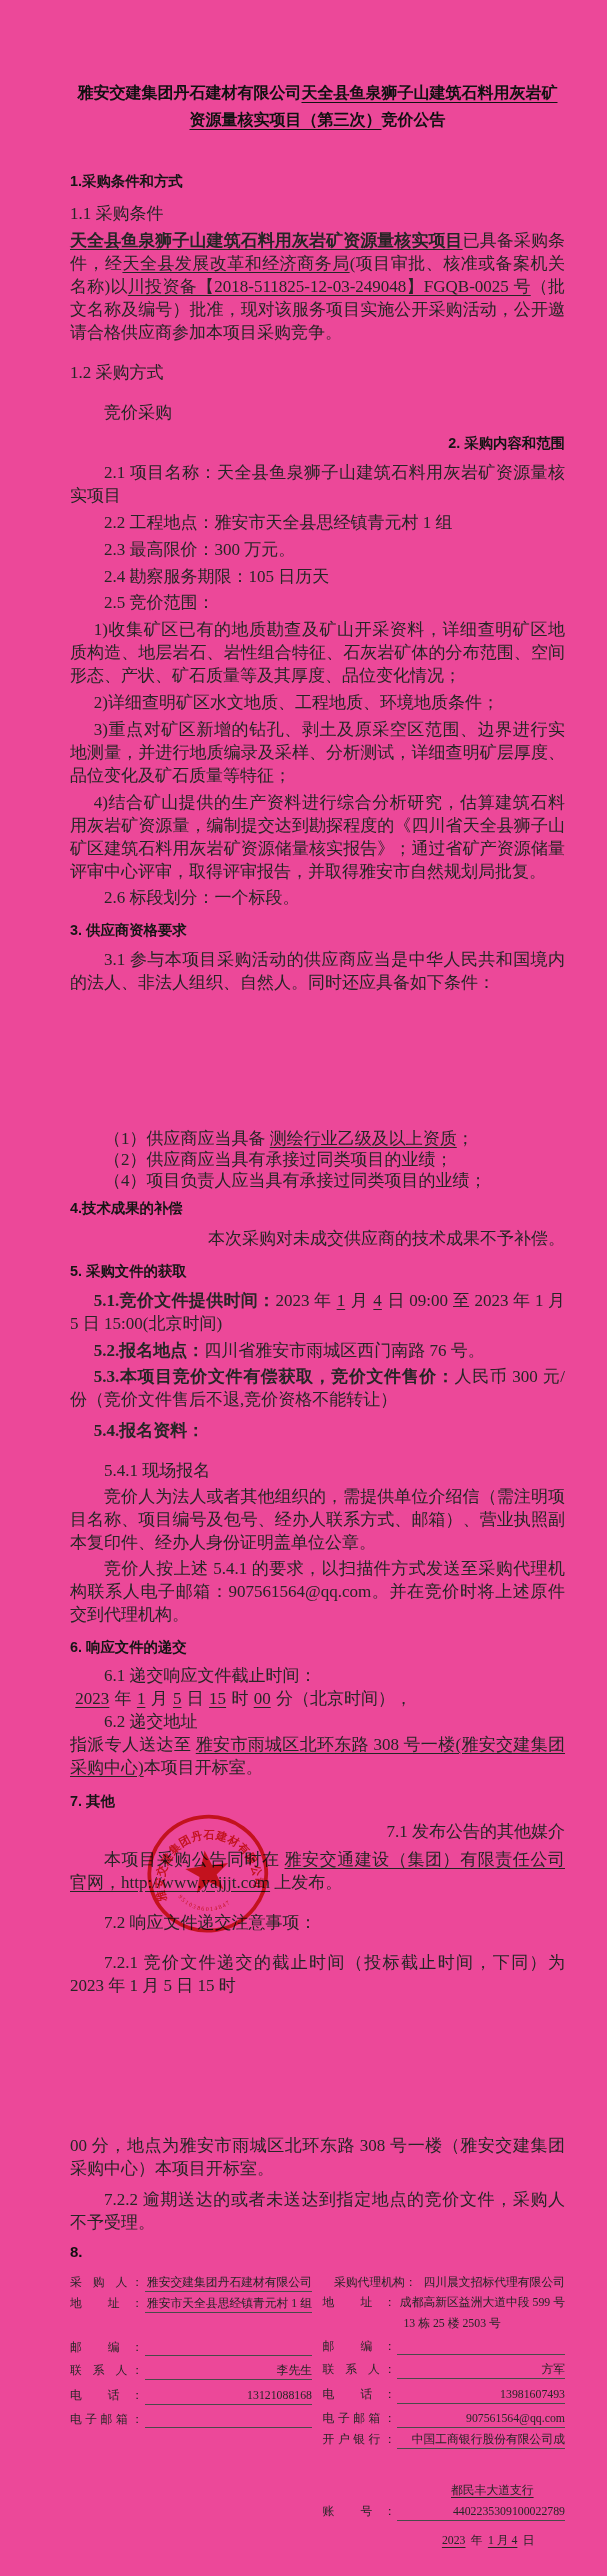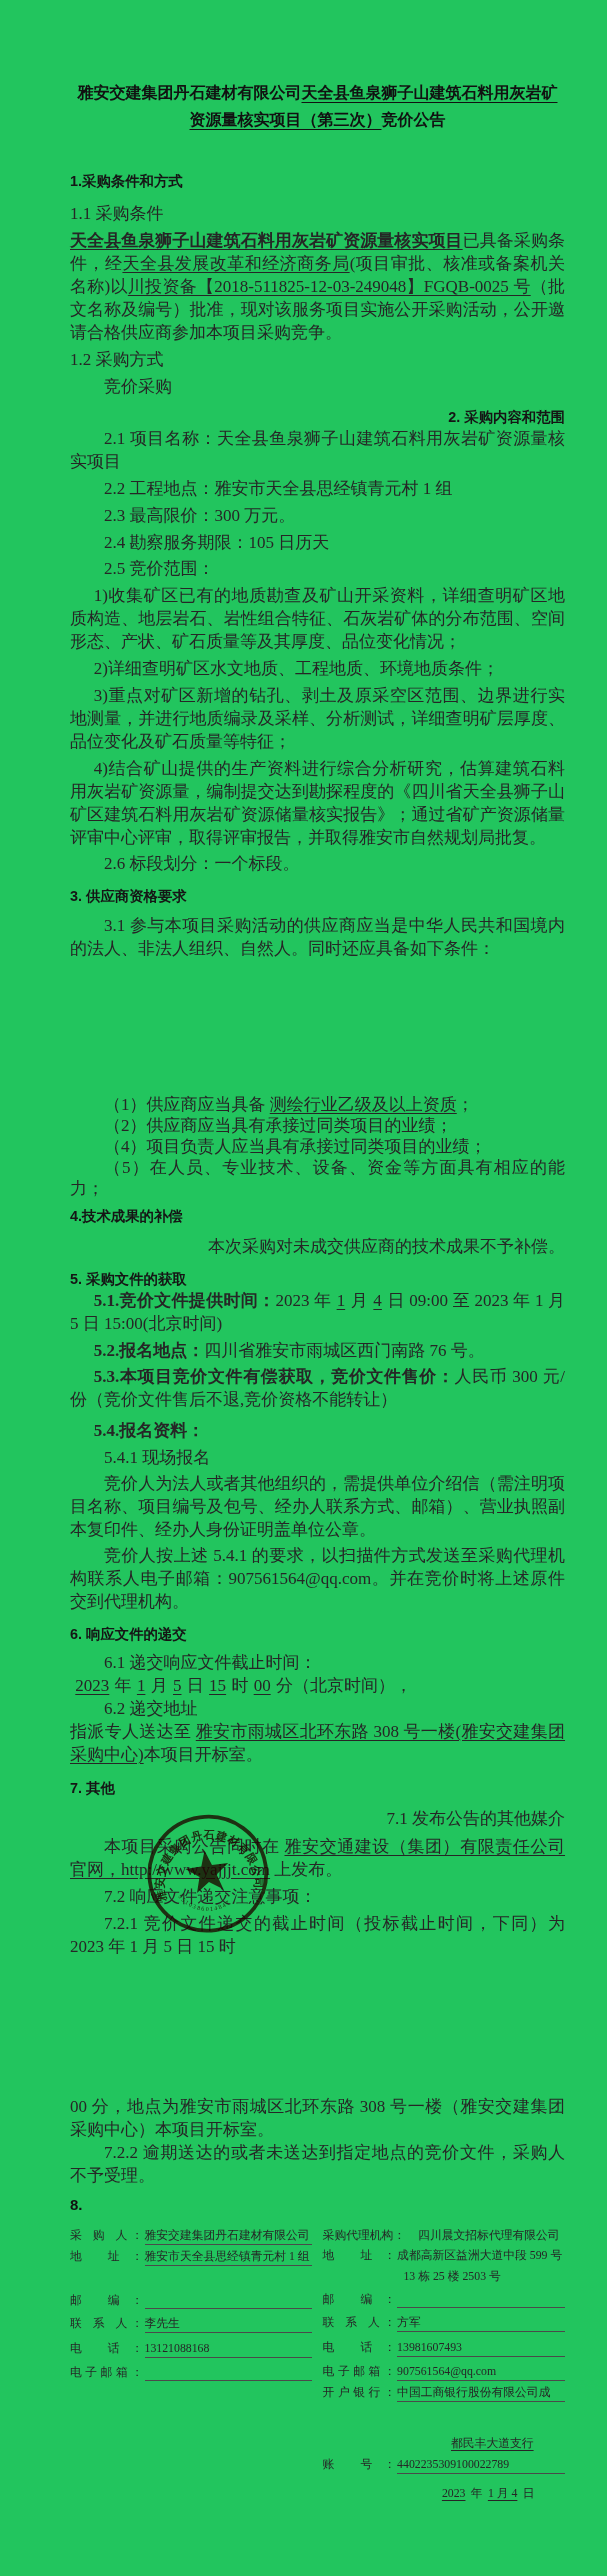--- a/index.html
+++ b/index.html
@@ -1,17 +1,17 @@
 <!DOCTYPE html>
 <html style="font-size:12px"><head>
 <meta charset="utf-8">
 <style>
   html,body { margin:0; padding:0; background:#ffffff; }
   body { width:608px; font-family:"Liberation Serif", serif; color:#262626; }
-  .page { position:relative; width:608px; height:2576px; background:#22c55e; overflow:hidden; }
+  .page { position:relative; width:608px; height:2576px; background:#ec4899; overflow:hidden; }
   .content { position:absolute; left:70px; top:0; width:495px; }
 
   .title { margin:79px 0 0 0; text-align:center; font-size:16px; font-weight:bold;
            line-height:27px; color:#111; }
   .title .u2 { text-decoration:underline; text-underline-offset:3.8px; }
 
   .sec { font-family:"Liberation Sans", sans-serif; font-weight:bold; color:#151515;
          font-size:14.4px; line-height:20px; margin:0; }
   .m-sec1 { margin-top:38px; }
 
@@ -19,31 +19,31 @@
   .ind { text-indent:2em; }
   .ind1 { text-indent:1.4em; }
   .bold { font-weight:bold; }
   .u { text-decoration:underline; text-underline-offset:3px; }
   .us { text-decoration:underline; text-underline-offset:3px; padding:0 5.3px; }
   .tight { line-height:21px; }
 
   .gap-pagebreak1 { margin-top:134px !important; }
   .gap-pagebreak2 { margin-top:137px !important; }
 
-  .mt2 { margin-top:4px;font-family:Liberation Serif, serif; } .mt4 { margin-top:3px; } .mt5 { margin-top:3.8px; }
-  .mt6 { margin-top:4.6px; } .mt8 { margin-top:0; } .mt10 { margin-top:7.6px; }
+  .mt2 { margin-top:17px;font-family:Liberation Serif, serif; } .mt4 { margin-top:3px; } .mt5 { margin-top:3.8px; }
+  .mt6 { margin-top:4.6px; } .mt8 { margin-top:8px; } .mt10 { margin-top:7.6px; }
   .mt12 { margin-top:9px;text-align:right; } .mt14 { margin-top:10.6px; } .mt16 { margin-top:12px; }
 
   .h8 { font-family:"Liberation Sans", sans-serif; font-weight:bold; font-size:15px;
         margin-top:9px; color:#111; }
 
   .contacts { display:flex; margin-top:7.6px; }
   .col-left  { width:242px; }
   .col-right { flex:1; margin-left:10.6px; }
-  .frow { display:flex; font-size:11.8px; line-height:18px; margin-top:5.3px; text-align:left; }
+  .frow { display:flex; font-size:11.8px; line-height:18px; margin-top:5.3px; text-align:right; }
   .flab { width:73px; flex:0 0 auto; text-align-last:justify; white-space:nowrap; }
   .flab-wide { width:94px; flex:0 0 auto; white-space:nowrap; }
   .fval { flex:1; border-bottom:0.8px solid #4a4a4a; min-height:16.7px; margin-left:1.5px; }
   .fval.plain { border-bottom:none; }
   .subline { font-size:11.8px; line-height:18px; margin-top:3px; padding-left:16.7px; text-align:center; }
   .subline-bank { padding-left:97px;margin-top:32px; }
   .frow-tight { margin-top:2.3px; }
   .daterow { font-size:11.8px; line-height:18px; margin-top:10.6px; padding-left:114px; text-align:left; }
 
   .stamp { position:absolute; left:145px; top:1812px; width:129px; height:126px;
@@ -76,21 +76,20 @@
     <p class="ind1 mt5">2)详细查明矿区水文地质、工程地质、环境地质条件；</p>
     <p class="ind1 mt5">3)重点对矿区新增的钻孔、剥土及原采空区范围、边界进行实地测量，并进行地质编录及采样、分析测试，详细查明矿层厚度、品位变化及矿石质量等特征；</p>
     <p class="ind1 mt5">4)结合矿山提供的生产资料进行综合分析研究，估算建筑石料用灰岩矿资源量，编制提交达到勘探程度的《四川省天全县狮子山矿区建筑石料用灰岩矿资源储量核实报告》；通过省矿产资源储量评审中心评审，取得评审报告，并取得雅安市自然规划局批复。</p>
     <p class="ind mt5">2.6 标段划分：一个标段。</p>
 
     <div class="sec mt14">3. 供应商资格要求</div>
     <p class="ind mt10">3.1 参与本项目采购活动的供应商应当是中华人民共和国境内的法人、非法人组织、自然人。同时还应具备如下条件：</p>
     <p class="ind tight gap-pagebreak1"><span>（1）供应商应当具备 </span><span class="u">测绘行业乙级及以上资质</span><span>；</span></p>
     <p class="ind tight">（2）供应商应当具有承接过同类项目的业绩；</p>
     <p class="ind tight">（4）项目负责人应当具有承接过同类项目的业绩；</p>
-    <p class="ind tight">（5）在人员、专业技术、设备、资金等方面具有相应的能力；</p>
 
     <div class="sec mt10">4.技术成果的补偿</div>
     <p class="ind mt12">本次采购对未成交供应商的技术成果不予补偿。</p>
 
     <div class="sec mt14">5. 采购文件的获取</div>
     <p class="ind1 mt8"><span class="bold">5.1.竞价文件提供时间：</span><span>2023 年</span><span class="us">1</span><span>月</span><span class="us">4</span><span>日 09:00 至 2023 年 1 月 5 日 15:00(北京时间)</span></p>
     <p class="ind1 mt6"><span class="bold">5.2.报名地点：</span><span>四川省雅安市雨城区西门南路 76 号。</span></p>
     <p class="ind1 mt4"><span class="bold">5.3.本项目竞价文件有偿获取，竞价文件售价：</span><span>人民币 300 元/份（竞价文件售后不退,竞价资格不能转让）</span></p>
     <p class="ind1 bold mt10">5.4.报名资料：</p>
     <p class="ind mt2">5.4.1 现场报名</p>

